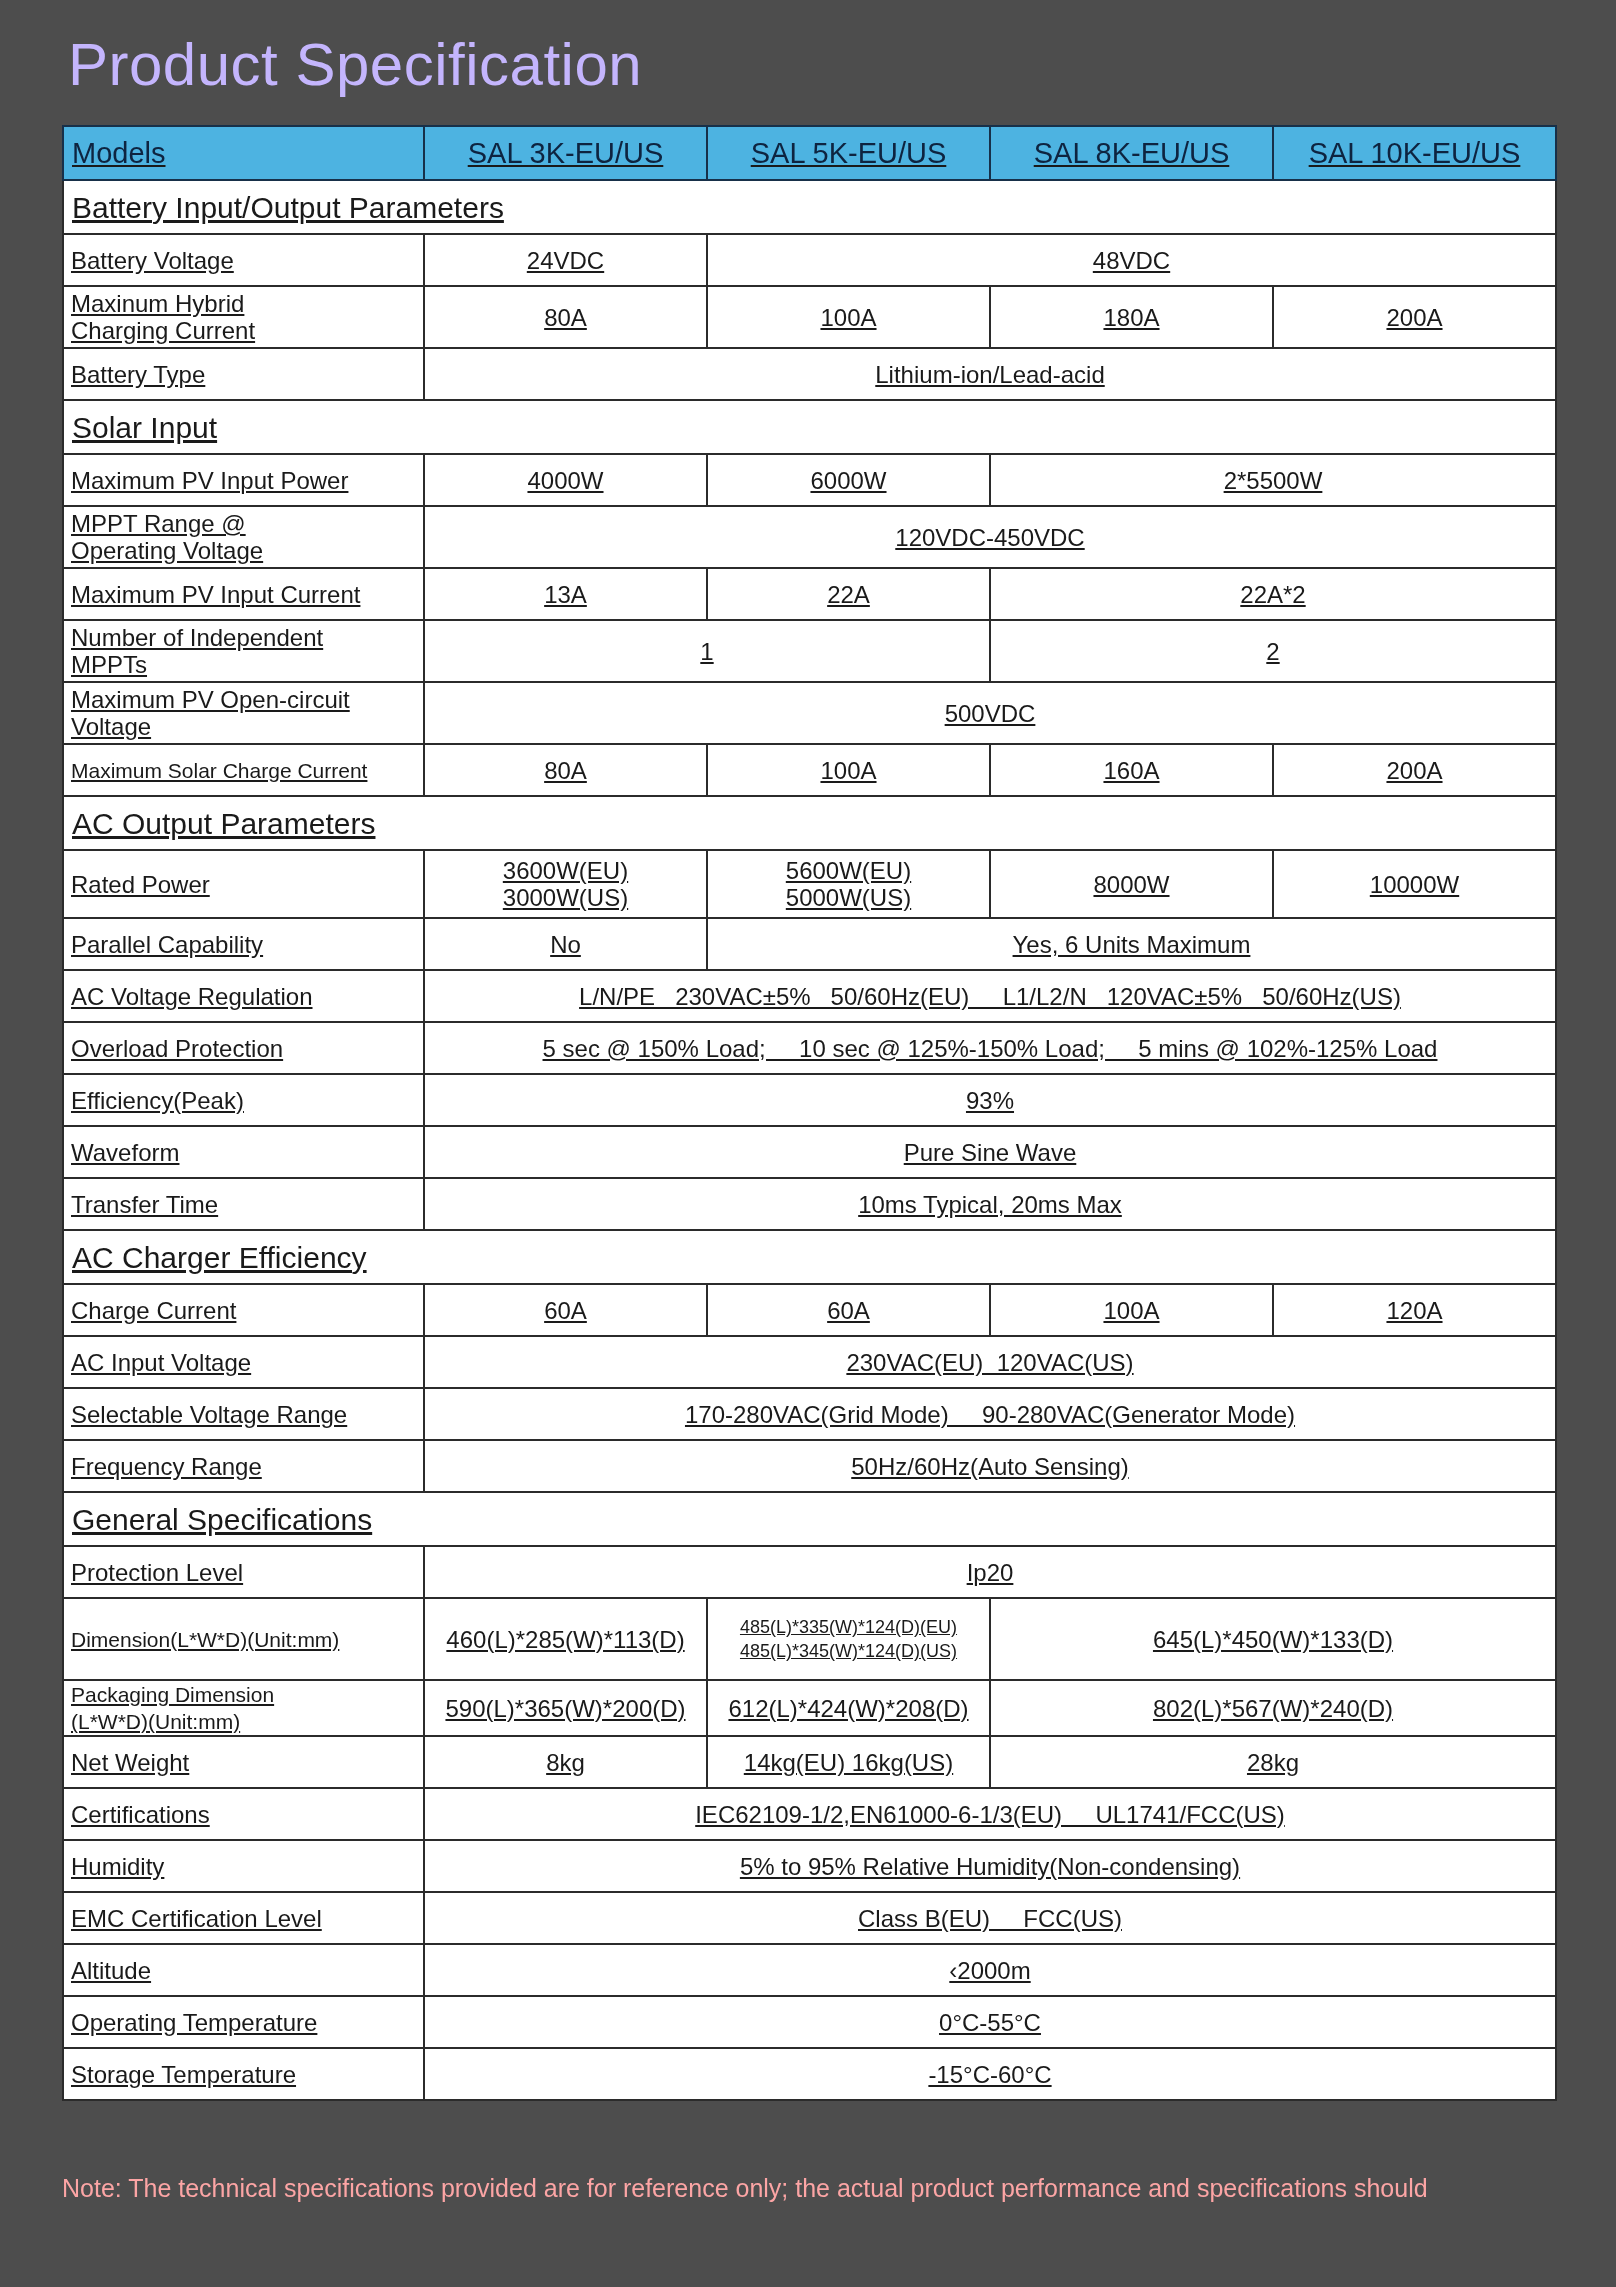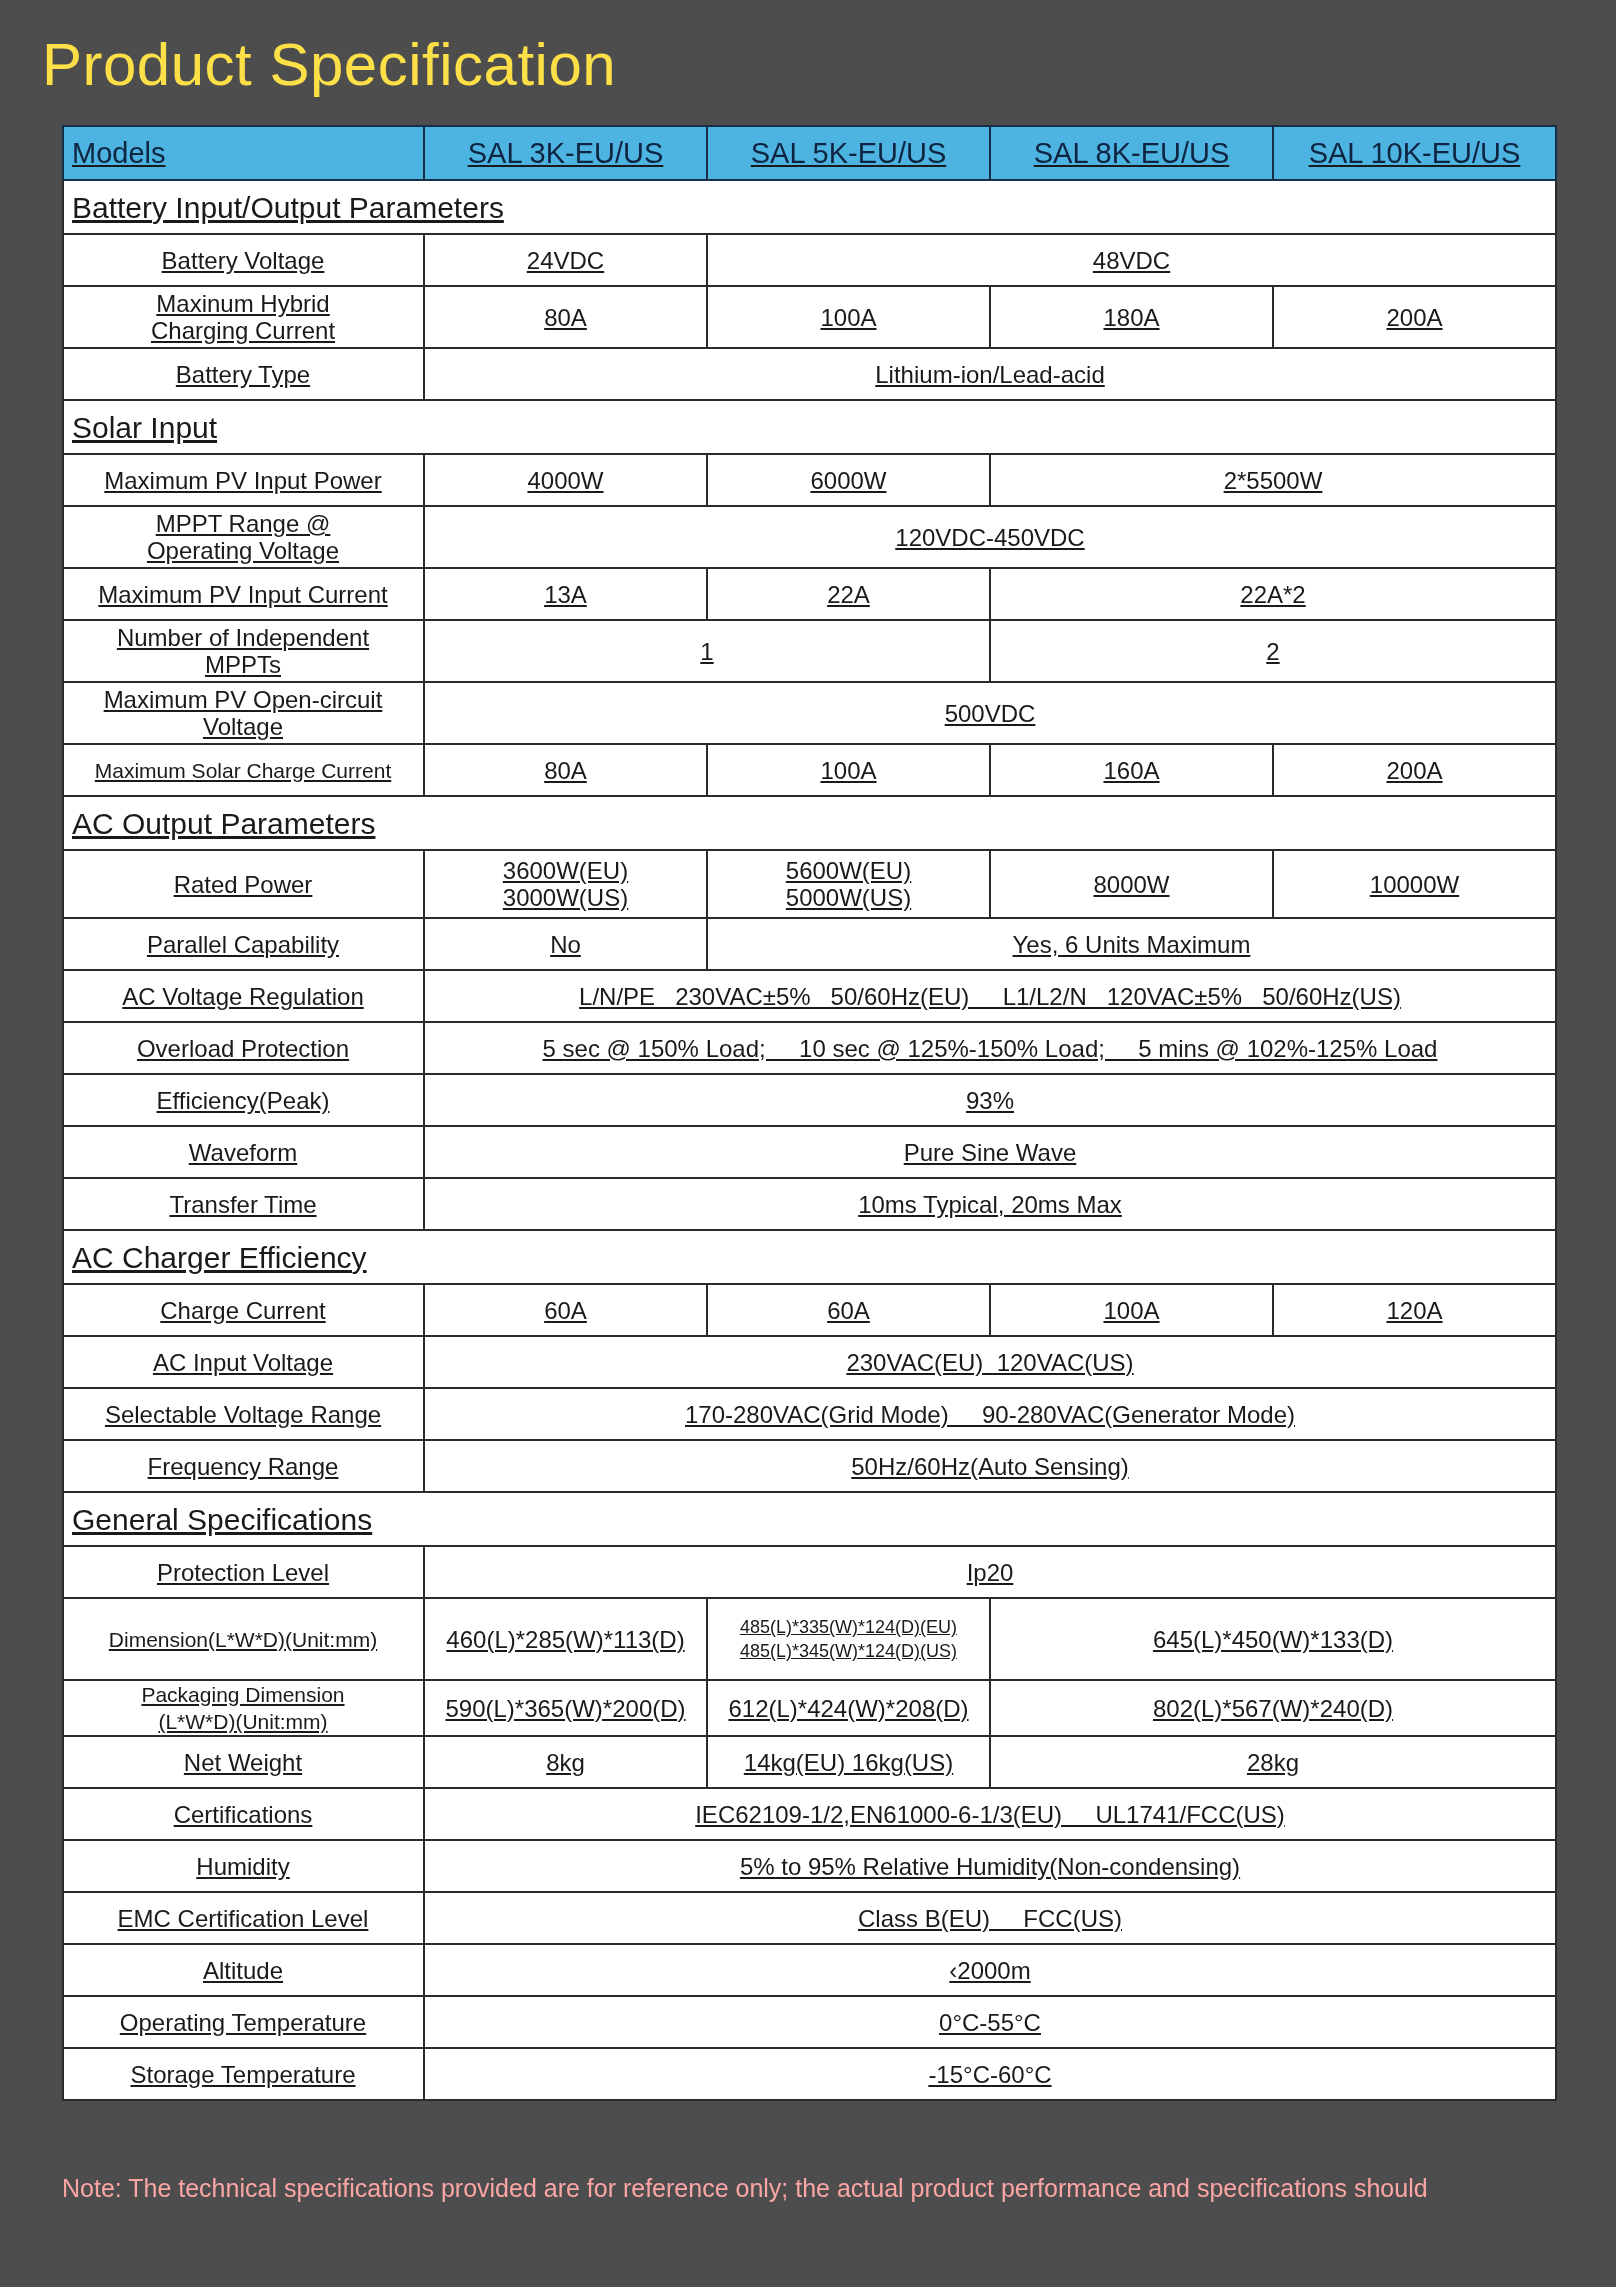--- a/index.html
+++ b/index.html
@@ -3,22 +3,22 @@
 <meta charset="utf-8">
 <style>
   html, body { margin: 0; padding: 0; }
   body {
     width: 1617px; height: 2288px; overflow: hidden;
     background: #4d4d4d;
     font-family: "Liberation Sans", sans-serif;
     color: #1a1a1a;
   }
   .title {
-    position: absolute; left: 42px; top: 30px;
-    font-size: 60px; color: #fde047; font-weight: normal; letter-spacing: 0.5px;
+    position: absolute; left: 68px; top: 30px;
+    font-size: 60px; color: #c4b5fd; font-weight: normal; letter-spacing: 0.5px;
     margin: 0;
   }
   .spec-table {
     position: absolute; left: 62px; top: 125px;
     width: 1493px;
     border-collapse: collapse;
     background: #ffffff;
     table-layout: fixed;
     text-decoration: underline;
   }
@@ -35,21 +35,21 @@
   .hdr th {
     background: #4db3e1; color: #0e2440;
     font-weight: normal; font-size: 29px; height: 52px;
     border-color: #173049;
   }
   .hdr th.first { text-align: left; padding-left: 8px; }
   .section td {
     text-align: left; font-size: 30px; height: 52px;
     border-left: 2px solid #2b2b2b; border-right: 2px solid #2b2b2b; margin-top: 48px;
   }
-  .row td.label { text-align: center; font-size: 24px; padding-left: 7px; }
+  .row td.label { text-align: left; font-size: 24px; padding-left: 7px; }
   .row td.label.small { font-size: 21px; }
   .row td.val.small { font-size: 18px; line-height: 24px; }
   .h52 td { height: 50px; }
   .h62 td { height: 60px; }
   .h68 td { height: 66px; margin-top: 33px; }
   .h82 td { height: 80px; }
   .note {
     position: absolute; left: 62px; top: 2169px; width: 1493px;
     color: #fca5a5; font-size: 25px; line-height: 38px;
   }

